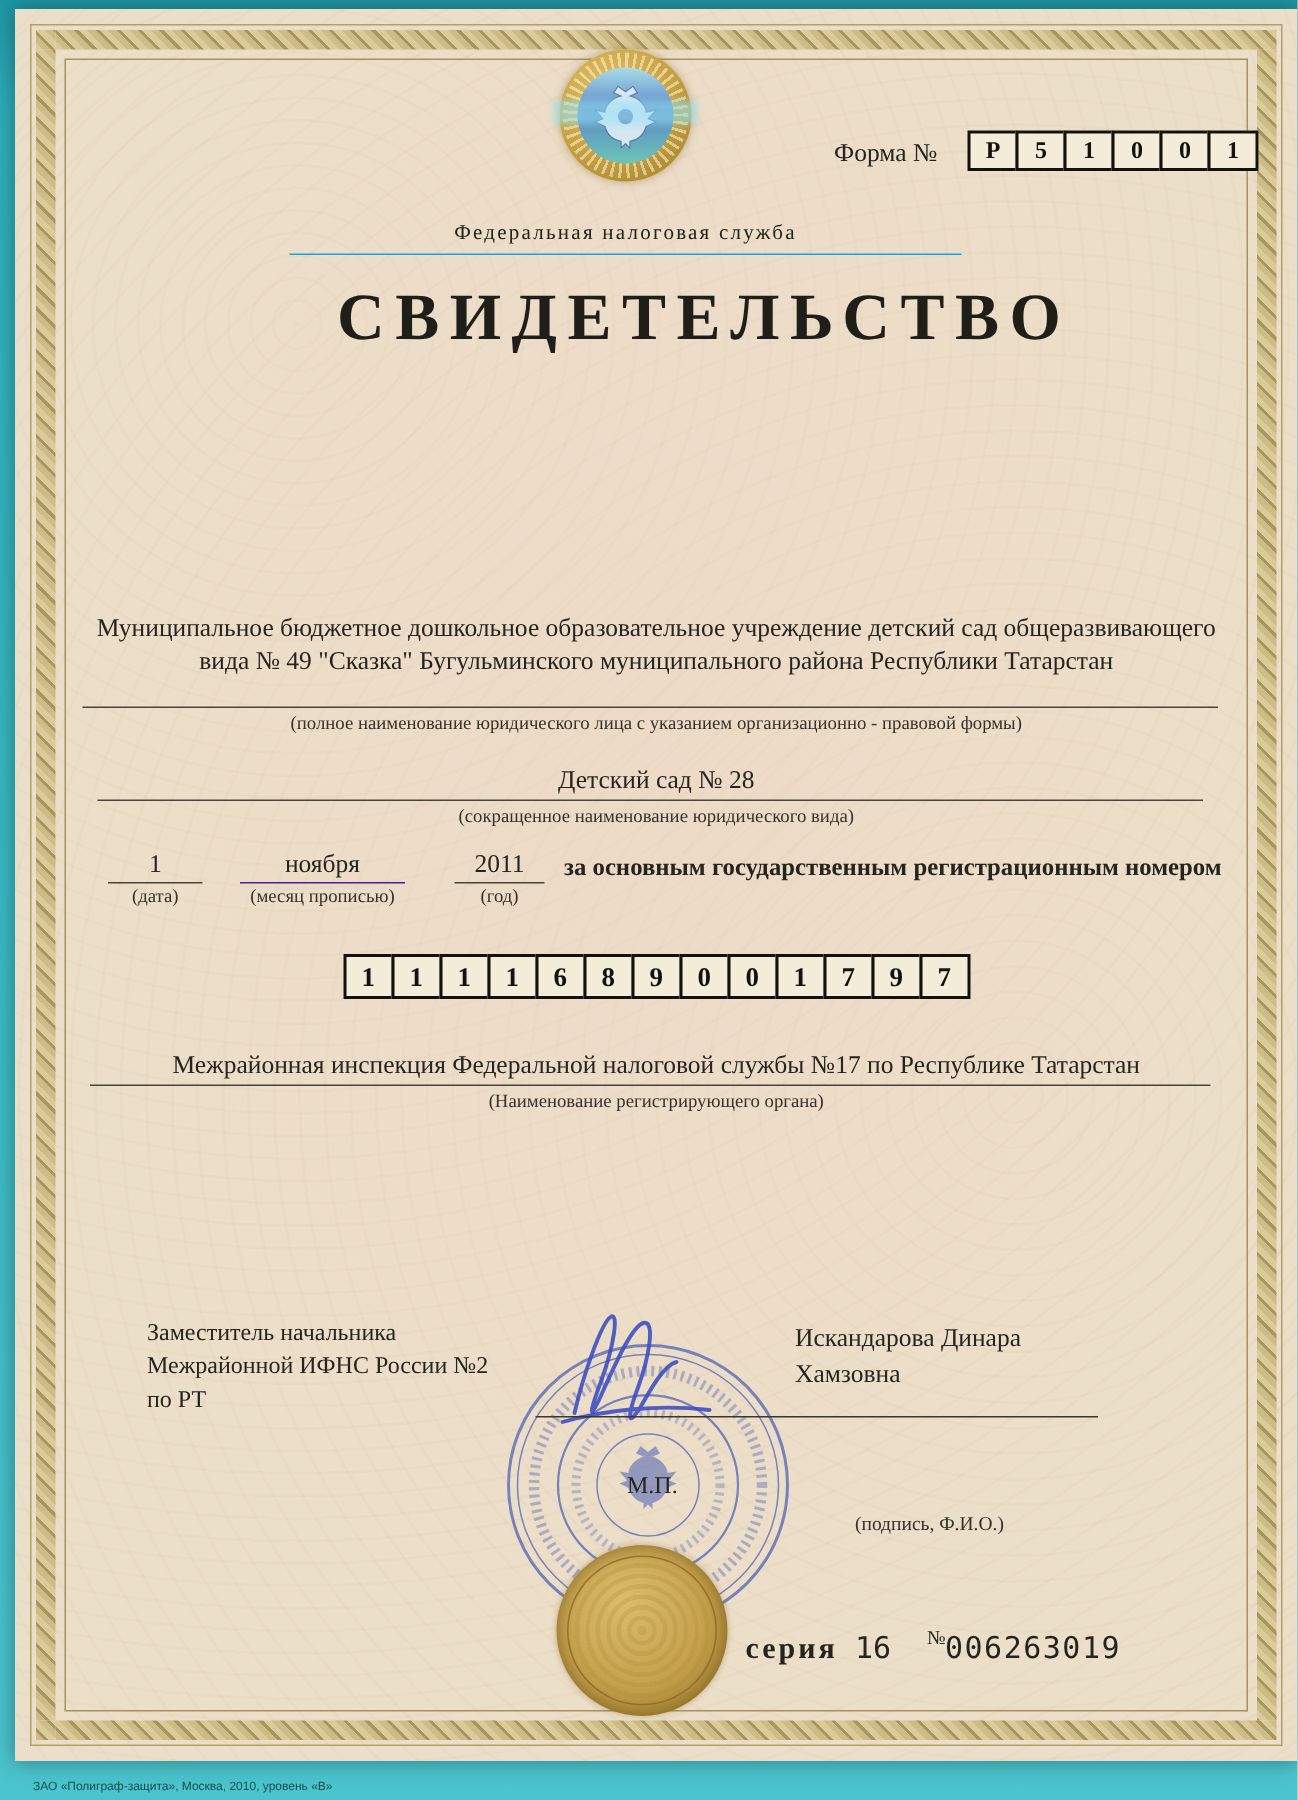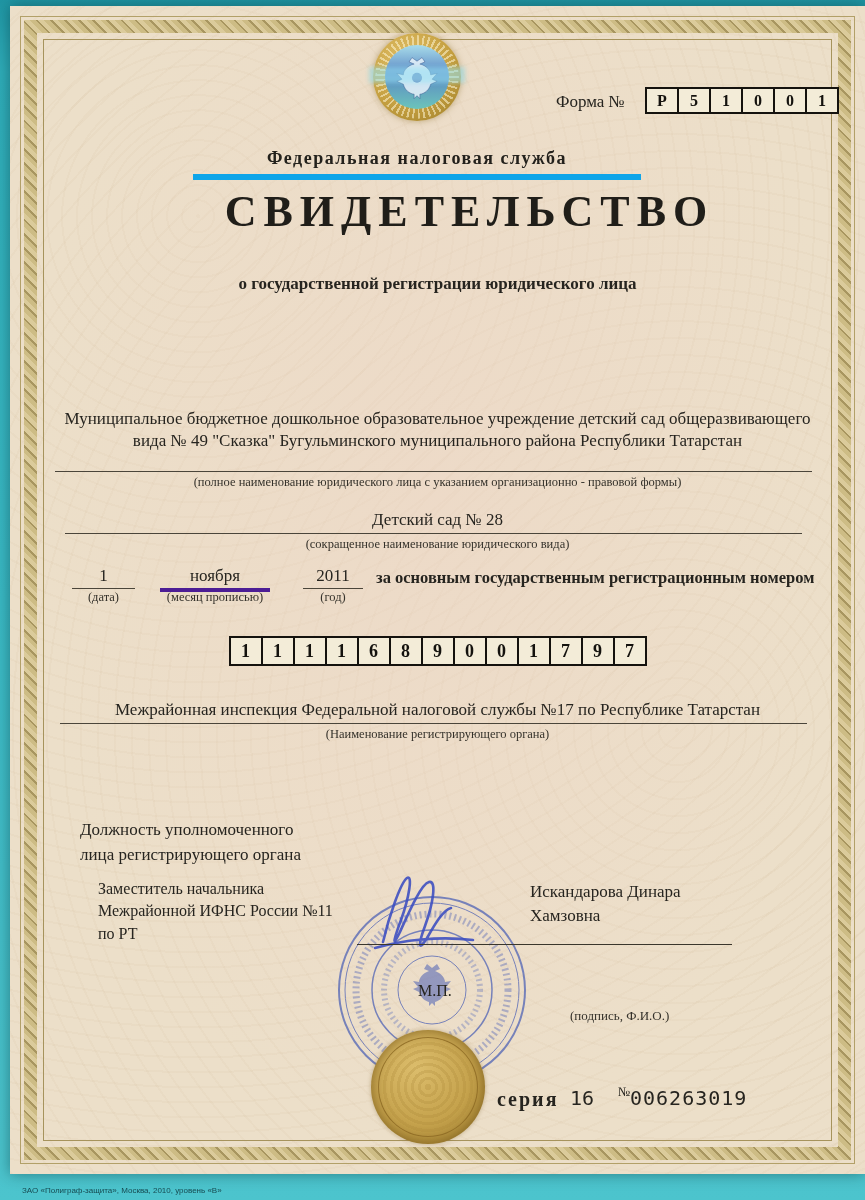--- a/index.html
+++ b/index.html
@@ -52,22 +52,22 @@
   
   .cells{display:flex;}
   .cell{
     width:30px;height:23px;border:2px solid #14120e;margin-left:-2px;
     background:#f3ecd8;display:flex;align-items:center;justify-content:center;
     font-weight:bold;font-size:16px;font-family:"Liberation Serif",serif;color:#14120e;
   }
   .cell:first-child{margin-left:0;}
   .ogrn .cell{height:26px;font-size:18px;}
 
-  .agency{font-size:18px;font-weight:bold;letter-spacing:1.5px;color:#23211c;
-    border-bottom:6px solid #0ea5e9;padding-bottom:5px;}
+  .agency{font-size:14px;font-weight:normal;letter-spacing:1.5px;color:#23211c;
+    border-bottom:1px solid #0ea5e9;padding-bottom:5px;}
   .bigtitle{font-size:44px;font-weight:bold;letter-spacing:7px;color:#201e19;padding-left:32px;}
 
   .sig-svg,.stamp-svg{position:absolute;}
   .goldseal{position:absolute;left:361px;top:1024px;width:114px;height:114px;border-radius:50%;
     background:radial-gradient(circle at 40% 33%,#dcbd6c 0%,#c5a24c 55%,#9e7d2e 100%);
     box-shadow:inset 0 0 14px rgba(110,80,20,.75), 0 0 4px rgba(120,90,30,.4);}
   .goldseal::after{content:"";position:absolute;inset:7px;border-radius:50%;
     border:1px solid rgba(140,105,35,.8);
     background:repeating-radial-gradient(circle, rgba(170,135,55,.25) 0 3px, rgba(0,0,0,0) 3px 7px);}
 
@@ -102,35 +102,34 @@
     <div class="cell">1</div>
     <div class="cell">0</div>
     <div class="cell">0</div>
     <div class="cell">1</div>
   </div>
 
   <div class="abs center" style="left:183px;top:142px;width:448px;">
     <span class="agency" style="display:block;">Федеральная налоговая служба</span>
   </div>
   <div class="abs center bigtitle" style="left:0;top:180px;width:855px;">СВИДЕТЕЛЬСТВО</div>
-  <div class="abs center b" style="left:0;top:268px;width:855px;font-size:17px;">о государственной регистрации юридического лица</div>
 
 
   <div class="abs center" style="left:45px;top:402px;width:765px;font-size:17px;line-height:1.32;">Муниципальное бюджетное дошкольное образовательное учреждение детский сад общеразвивающего вида № 49 "Сказка" Бугульминского муниципального района Республики Татарстан</div>
   <div class="rule" style="left:45px;top:465px;width:757px;"></div>
   <div class="abs center caption" style="left:45px;top:469px;width:765px;">(полное наименование юридического лица с указанием организационно - правовой формы)</div>
 
   <div class="abs center" style="left:45px;top:504px;width:765px;font-size:17px;">Детский сад № 28</div>
   <div class="rule" style="left:55px;top:527px;width:737px;"></div>
   <div class="abs center caption" style="left:45px;top:531px;width:765px;">(сокращенное наименование юридического вида)</div>
 
   <div class="abs center" style="left:62px;top:560px;width:63px;font-size:17px;border-bottom:1px solid #4a453a;padding-bottom:2px;">1</div>
   <div class="abs center caption" style="left:62px;top:584px;width:63px;">(дата)</div>
 
-  <div class="abs center" style="left:150px;top:560px;width:110px;font-size:17px;border-bottom:4px solid #4c1d95;padding-bottom:2px;">ноября</div>
+  <div class="abs center" style="left:150px;top:560px;width:110px;font-size:17px;border-bottom:1px solid #4c1d95;padding-bottom:2px;">ноября</div>
   <div class="abs center caption" style="left:150px;top:584px;width:110px;">(месяц прописью)</div>
 
   <div class="abs center" style="left:293px;top:560px;width:60px;font-size:17px;border-bottom:1px solid #4a453a;padding-bottom:2px;">2011</div>
   <div class="abs center caption" style="left:293px;top:584px;width:60px;">(год)</div>
 
   <div class="abs b" style="left:366px;top:562px;width:440px;font-size:16.5px;">за основным государственным регистрационным номером</div>
 
   <div class="abs" style="left:0;top:630px;width:855px;display:flex;justify-content:center;">
     <div class="cells ogrn">
       <div class="cell">1</div>
@@ -146,24 +145,22 @@
       <div class="cell">7</div>
       <div class="cell">9</div>
       <div class="cell">7</div>
     </div>
   </div>
 
   <div class="abs center" style="left:45px;top:694px;width:765px;font-size:17px;">Межрайонная инспекция Федеральной налоговой службы №17 по Республике Татарстан</div>
   <div class="rule" style="left:50px;top:717px;width:747px;"></div>
   <div class="abs center caption" style="left:45px;top:721px;width:765px;">(Наименование регистрирующего органа)</div>
 
-  <div class="abs preline" style="left:70px;top:812px;font-size:17px;line-height:1.45;">Должность уполномоченного
-лица регистрирующего органа</div>
   <div class="abs preline" style="left:88px;top:872px;font-size:16px;line-height:1.4;">Заместитель начальника
-Межрайонной ИФНС России №11
+Межрайонной ИФНС России №2
 по РТ</div>
   <div class="abs preline" style="left:520px;top:874px;font-size:17px;line-height:1.4;">Искандарова Динара
 Хамзовна</div>
 
   <svg class="stamp-svg" style="left:322px;top:884px;" width="200" height="200" viewBox="0 0 200 200">
     <g stroke="#4a5fb5" fill="none" opacity="0.72">
       <circle cx="100" cy="100" r="93" stroke-width="2"></circle>
       <circle cx="100" cy="100" r="87" stroke-width="1"></circle>
       <circle cx="100" cy="100" r="76" stroke-width="7" stroke-dasharray="2 3" opacity="0.55"></circle>
       <circle cx="100" cy="100" r="60" stroke-width="1.5"></circle>

